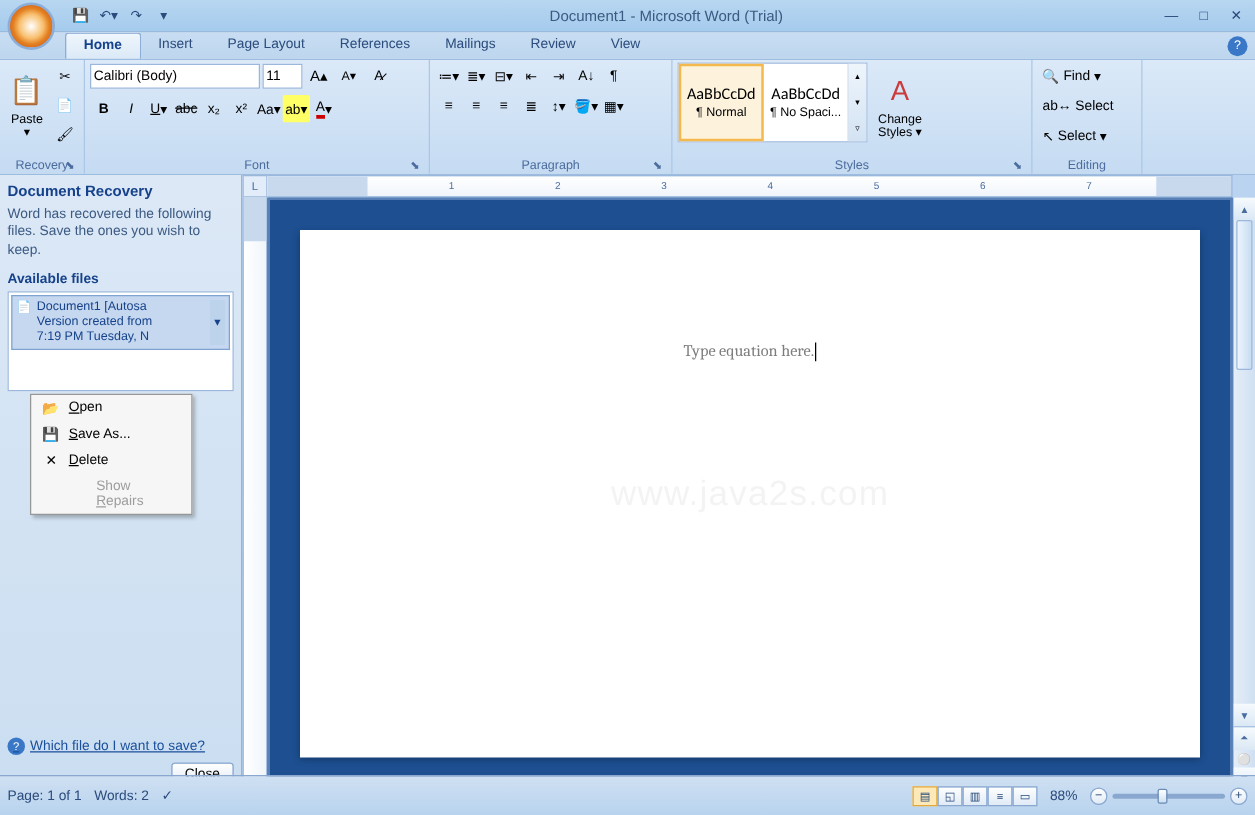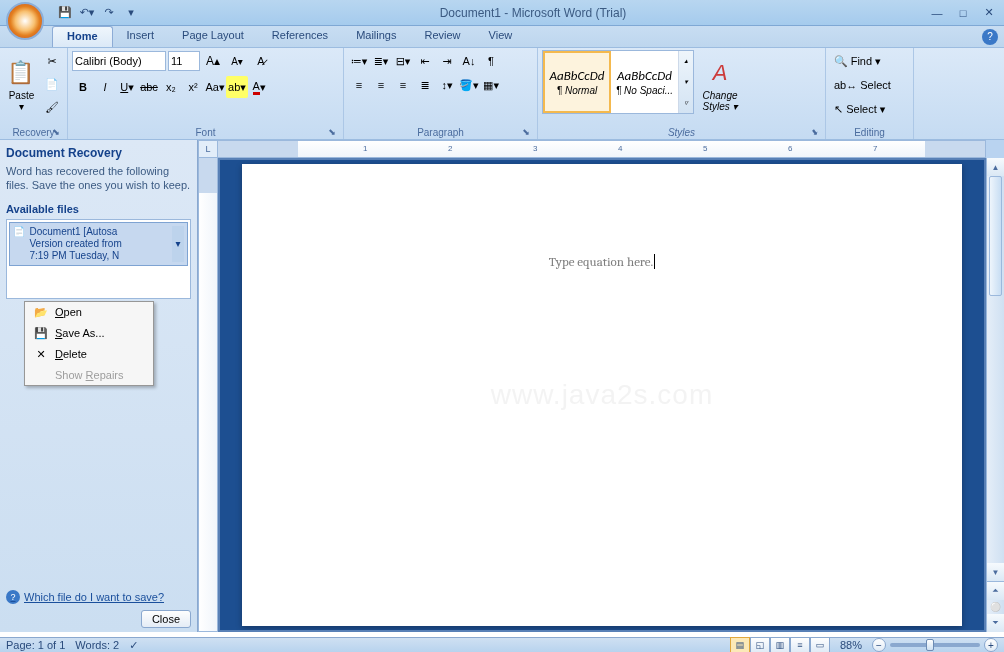--- a/index.html
+++ b/index.html
@@ -27,21 +27,21 @@
 .group-body { flex: 1; display: flex; align-items: flex-start; gap: 2px; }
 .group-label { text-align: center; font-size: 10px; color: #4b6c9e; padding: 1px 0; position:relative;}
 .group-label .launcher { position:absolute; right:1px; top:0; width:12px;height:12px;font-size:9px;color:#4b6c9e;cursor:pointer;display:flex;align-items:center;justify-content:center;}
 .big-btn { display: flex; flex-direction: column; align-items: center; justify-content: center; width: 42px; height: 68px; cursor:pointer; border:1px solid transparent; border-radius:3px;}
 .big-btn .ico { font-size: 22px; height: 34px; display:flex;align-items:center;}
 .big-btn .lbl { font-size: 10px; text-align: center; line-height:1.1;}
 .small-btn { width: 22px; height: 22px; display: flex; align-items: center; justify-content: center; cursor:pointer; border:1px solid transparent; border-radius:2px; font-size:11px;}
 .stack-col { display:flex; flex-direction:column; gap:1px; }
 .font-row { display:flex; gap:2px; align-items:center; margin-bottom:2px;}
 .font-combo { height: 20px; border: 1px solid #9bb8dc; background:#fff; font-size:11px; padding: 0 2px; }
-.font-name{width:94px;} .font-size{width:32px;}
+.font-name{width:136px;} .font-size{width:32px;}
 .row-btns{display:flex;gap:0px;}
 
 
 .styles-gallery { display:flex; border:1px solid #9bb8dc; background:#fff; height:64px;}
 .style-item { width:68px; border-right:1px solid #cdd9e9; display:flex;flex-direction:column;align-items:center;justify-content:center;cursor:pointer; padding:2px;}
 .style-item.sel{border:2px solid #f4b94e; background:#fdf3dd;}
 .style-prev{font-size:13px;font-family:Calibri,sans-serif;}
 .style-prev.h1{color:#365f91;font-size:14px;}
 .style-name{font-size:10px;margin-top:2px;}
 .gallery-more{width:14px;background:linear-gradient(#eef5fb,#d3e3f3);display:flex;flex-direction:column;}
@@ -55,54 +55,54 @@
 .recovery-pane { width:198px; background:linear-gradient(#dce8f6,#cbdef1); border-right:1px solid #8aa8cf; display:flex;flex-direction:column; padding:4px 6px; font-size:11px; color:#15428b;}
 .recovery-header{font-weight:bold; font-size:12px; padding:2px 0 4px;}
 .recovery-msg{color:#3b5a82;line-height:1.3;padding-bottom:8px;}
 .avail{font-weight:bold;padding:2px 0;}
 .file-list{background:#fff;border:1px solid #9bb8dc;height:80px;padding:2px;margin:2px 0;}
 .file-item{background:#c6d8ef;border:1px solid #7ea3d2;padding:3px;display:flex;gap:4px;font-size:10px;color:#15428b;}
 .file-item .fi-text{flex:1;line-height:1.2;overflow:hidden;}
 .file-item .chev{width:12px;display:flex;align-items:center;justify-content:center;background:#bdd3ec;}
 .ctx-menu{background:#f6f6f6;border:1px solid #979797;box-shadow:2px 2px 3px rgba(0,0,0,0.25);width:130px;margin-left:18px;position:relative;z-index:50;}
 .ctx-item{display:flex;align-items:center;gap:6px;padding:4px 8px;font-size:11px;color:#000;cursor:pointer;}
-.ctx-item.disabled{color:#9d9d9d;cursor:default;}
+.ctx-item.disabled{color:#9d9d9d;cursor:default;margin-left:22px;}
 .ctx-item .u{text-decoration:underline;}
 .ctx-ico{width:16px;text-align:center;}
 .recovery-footer{margin-top:auto;}
 .rec-link{color:#1a4f9c;text-decoration:underline;cursor:pointer;display:flex;align-items:center;gap:4px;margin-bottom:6px;}
 .rec-link .q{display:inline-flex;width:14px;height:14px;border-radius:50%;background:#3a78c7;color:#fff;align-items:center;justify-content:center;font-size:9px;}
 .close-btn{float:right;padding:2px 10px;border:1px solid #8aa8cf;background:linear-gradient(#fefefe,#e4ecf6);cursor:pointer;font-size:11px;border-radius:3px;}
 
 
 .doc-wrap{flex:1;display:flex;flex-direction:column;background:#b9d3f0;}
 .ruler-corner{width:20px;height:18px;background:#e2edf9;border:1px solid #9bb8dc;display:flex;align-items:center;justify-content:center;font-size:9px;color:#4b6c9e;}
 .h-ruler-row{display:flex;height:18px;}
 .h-ruler{flex:1;background:linear-gradient(#fff,#f0f5fb);border:1px solid #9bb8dc;border-left:none;position:relative;font-size:8px;color:#4b6c9e;overflow:hidden;}
 .h-ruler .shade{position:absolute;left:0;top:0;width:80px;height:100%;background:#c8d9ee;}
 .h-ruler .shade2{position:absolute;right:0;top:0;width:60px;height:100%;background:#c8d9ee;}
 .hr-num{position:absolute;top:3px;}
 .doc-and-vbar{flex:1;display:flex;overflow:hidden;}
 .v-ruler{width:20px;background:linear-gradient(90deg,#fff,#f0f5fb);border:1px solid #9bb8dc;border-top:none;position:relative;}
 .v-ruler .shade{position:absolute;top:0;left:0;height:35px;width:100%;background:#c8d9ee;}
-.doc-scroll{flex:1;background:#1d4f91;border:2px solid #5880b6;overflow:hidden;position:relative;padding:4px;}
+.doc-scroll{flex:1;background:#1d4f91;border:2px solid #5880b6;overflow:hidden;position:relative;padding:24px;}
 .page{background:#fff;width:720px;height:100%;margin:0 auto;box-shadow:0 2px 6px rgba(0,0,0,0.3);position:relative;padding:90px 70px;}
 .placeholder{color:#7d7d7d;font-family:"Cambria Math",Cambria,serif;font-size:13px;text-align:center;position:relative;}
 .placeholder::after{content:"";border-right:1px solid #000;margin-left:1px;animation:bl 1s infinite;}
 @keyframes bl{50%{opacity:0;}}
 .watermark{position:absolute;top:50%;left:50%;transform:translate(-50%,-50%);font-size:28px;color:rgba(220,220,220,0.35);pointer-events:none;letter-spacing:1px;}
 .v-scrollbar{width:18px;background:linear-gradient(90deg,#e5eef8,#cfe0f2);border-left:1px solid #9bb8dc;display:flex;flex-direction:column;}
 .sb-btn{height:18px;display:flex;align-items:center;justify-content:center;font-size:8px;color:#4b6c9e;cursor:pointer;background:linear-gradient(#f6fafd,#dae8f5);}
 .sb-track{flex:1;position:relative;}
 .sb-thumb{position:absolute;left:2px;right:2px;top:0;height:120px;background:linear-gradient(90deg,#eef5fc,#c7ddf3);border:1px solid #9bb8dc;border-radius:2px;}
 .sb-sep{height:1px;background:#9bb8dc;}
 .sb-circle{height:14px;display:flex;align-items:center;justify-content:center;font-size:9px;}
 
 
-.statusbar{position:absolute;bottom:0;left:0;right:0;height:15px;background:linear-gradient(#cfe0f2,#b8d3ee);border-top:1px solid #8aa8cf;display:flex;align-items:center;font-size:11px;color:#2a4b7c;padding:0 6px;gap:10px;}
+.statusbar{position:absolute;bottom:0;left:0;right:0;height:32px;background:linear-gradient(#cfe0f2,#b8d3ee);border-top:1px solid #8aa8cf;display:flex;align-items:center;font-size:11px;color:#2a4b7c;padding:0 6px;gap:10px;}
 .statusbar .spacer{flex:1;}
 .view-btns{display:flex;gap:0;}
 .view-btn{width:20px;height:16px;border:1px solid #8aa8cf;background:linear-gradient(#fefefe,#e0ebf6);display:flex;align-items:center;justify-content:center;font-size:9px;cursor:pointer;}
 .view-btn.active{background:#fce9b7;border-color:#e1a83d;}
 .zoom{display:flex;align-items:center;gap:4px;}
 .zoom-bar{width:90px;height:4px;background:#8aa8cf;position:relative;border-radius:2px;}
 .zoom-thumb{position:absolute;left:36px;top:-4px;width:8px;height:12px;background:linear-gradient(#fefefe,#cde0f2);border:1px solid #6c8cb5;border-radius:2px;}
 .zoom-btn{width:14px;height:14px;border:1px solid #8aa8cf;border-radius:50%;display:flex;align-items:center;justify-content:center;font-size:10px;background:linear-gradient(#fefefe,#e0ebf6);cursor:pointer;}
 </style>
 </head>
@@ -201,21 +201,21 @@
         <div class="small-btn">≡</div>
         <div class="small-btn">≣</div>
         <div class="small-btn">↕▾</div>
         <div class="small-btn">🪣▾</div>
         <div class="small-btn">▦▾</div>
       </div>
     </div>
     <div class="group-label"><span>Paragraph</span><span class="launcher">⬊</span></div>
   </div>
 
-  <div class="group" style="width:288px;font-style:italic;">
+  <div class="group" style="width:288px;">
     <div class="group-body">
       <div class="styles-gallery">
         <div class="style-item sel">
           <div class="style-prev">AaBbCcDd</div>
           <div class="style-name">¶ Normal</div>
         </div>
         <div class="style-item">
           <div class="style-prev">AaBbCcDd</div>
           <div class="style-name">¶ No Spaci...</div>
         </div>

